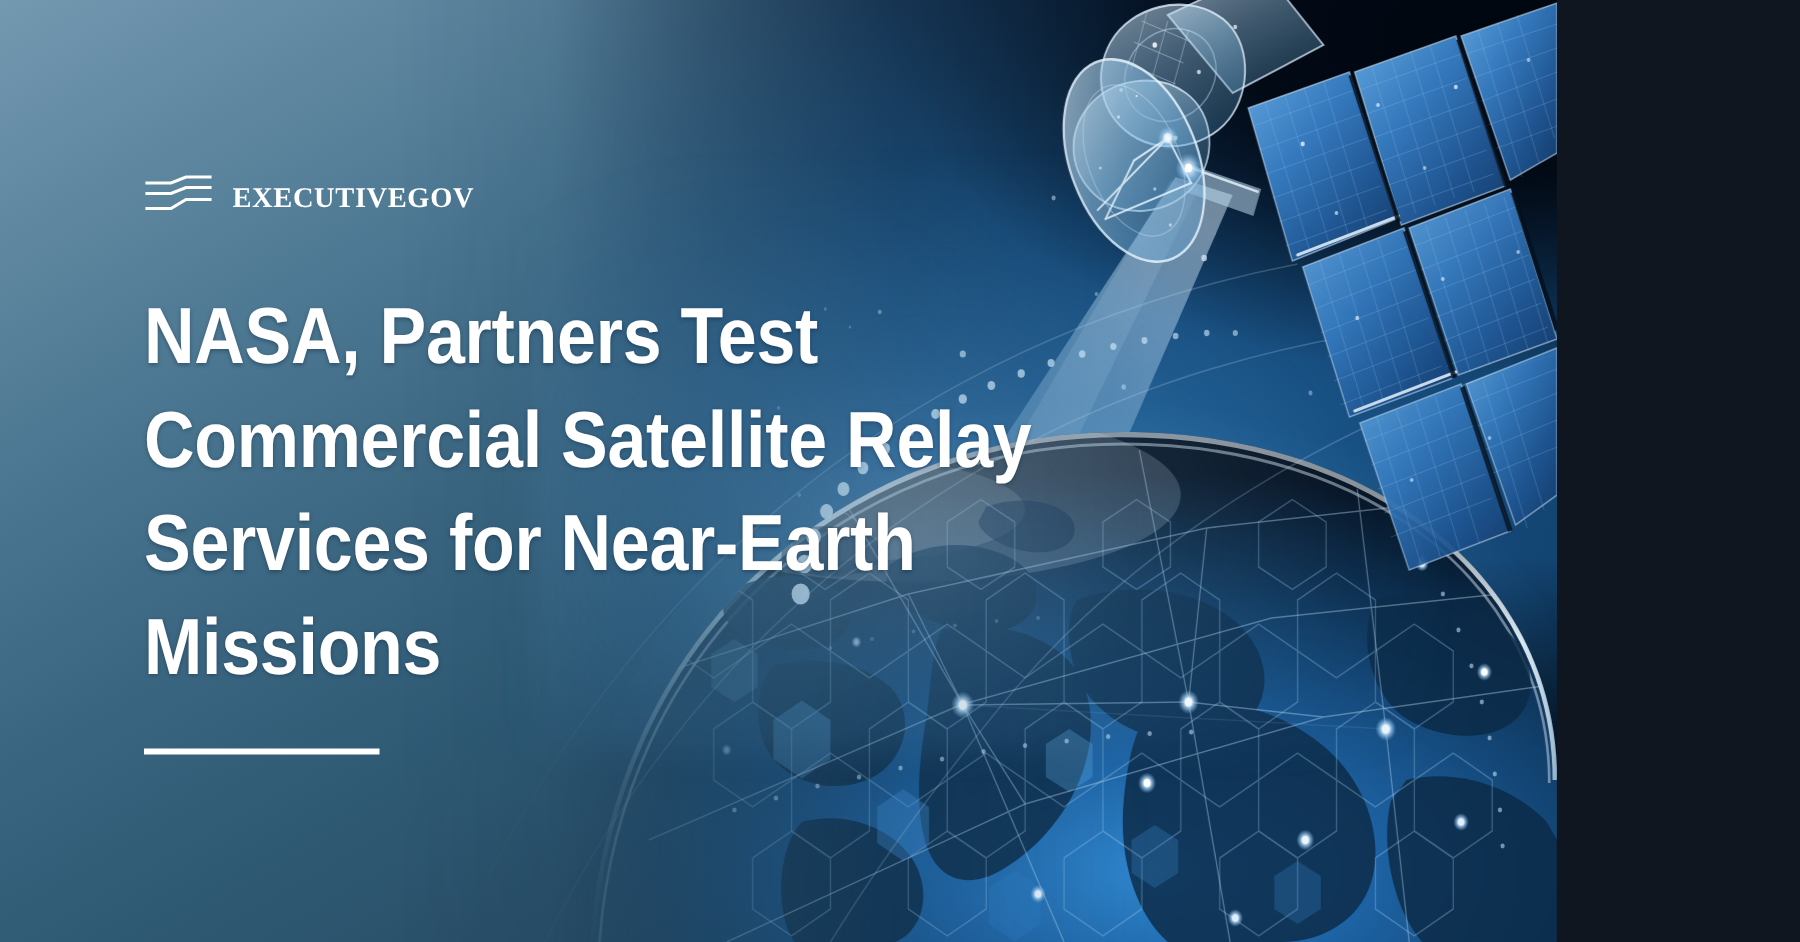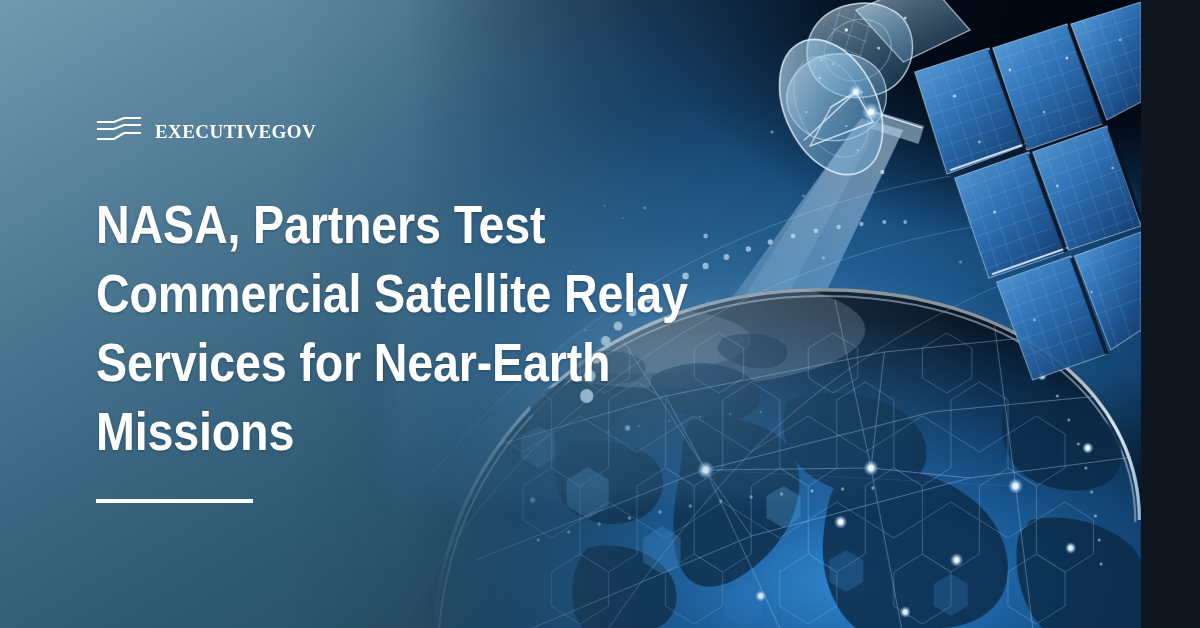--- a/index.html
+++ b/index.html
@@ -5,21 +5,21 @@
 <style>
   html, body {
     margin: 0;
     padding: 0;
     background: #10161f;
   }
   * { box-sizing: border-box; }
 
   .card {
     position: relative;
-    width: 1141px;
+    width: 1038px;
     height: 628px;
     overflow: hidden;
     font-family: "Liberation Sans", "DejaVu Sans", sans-serif;
     background: #ec4899;
     isolation: isolate;
   }
 
   
 
   

